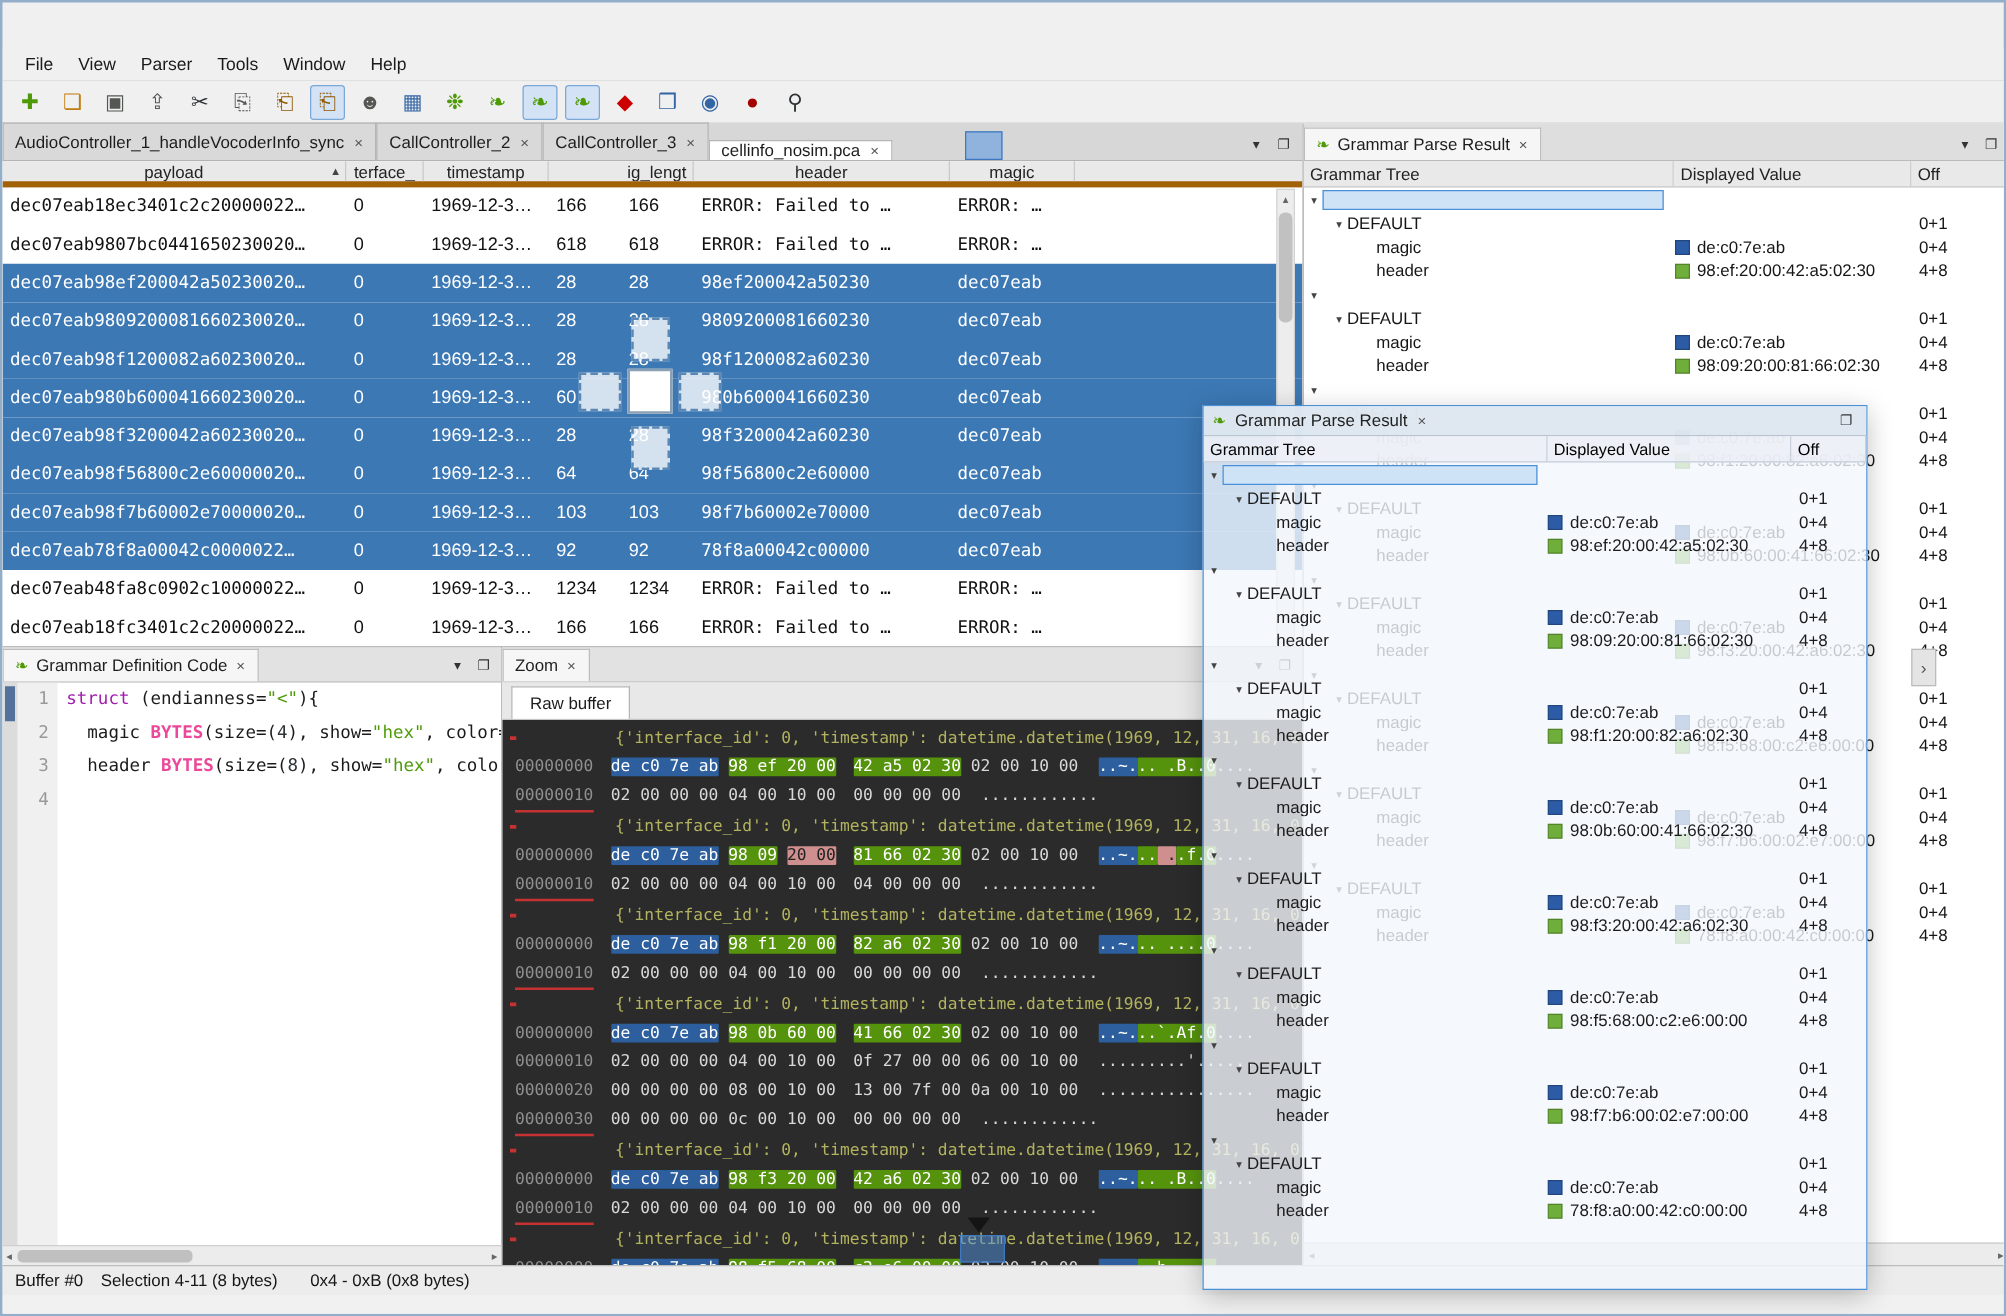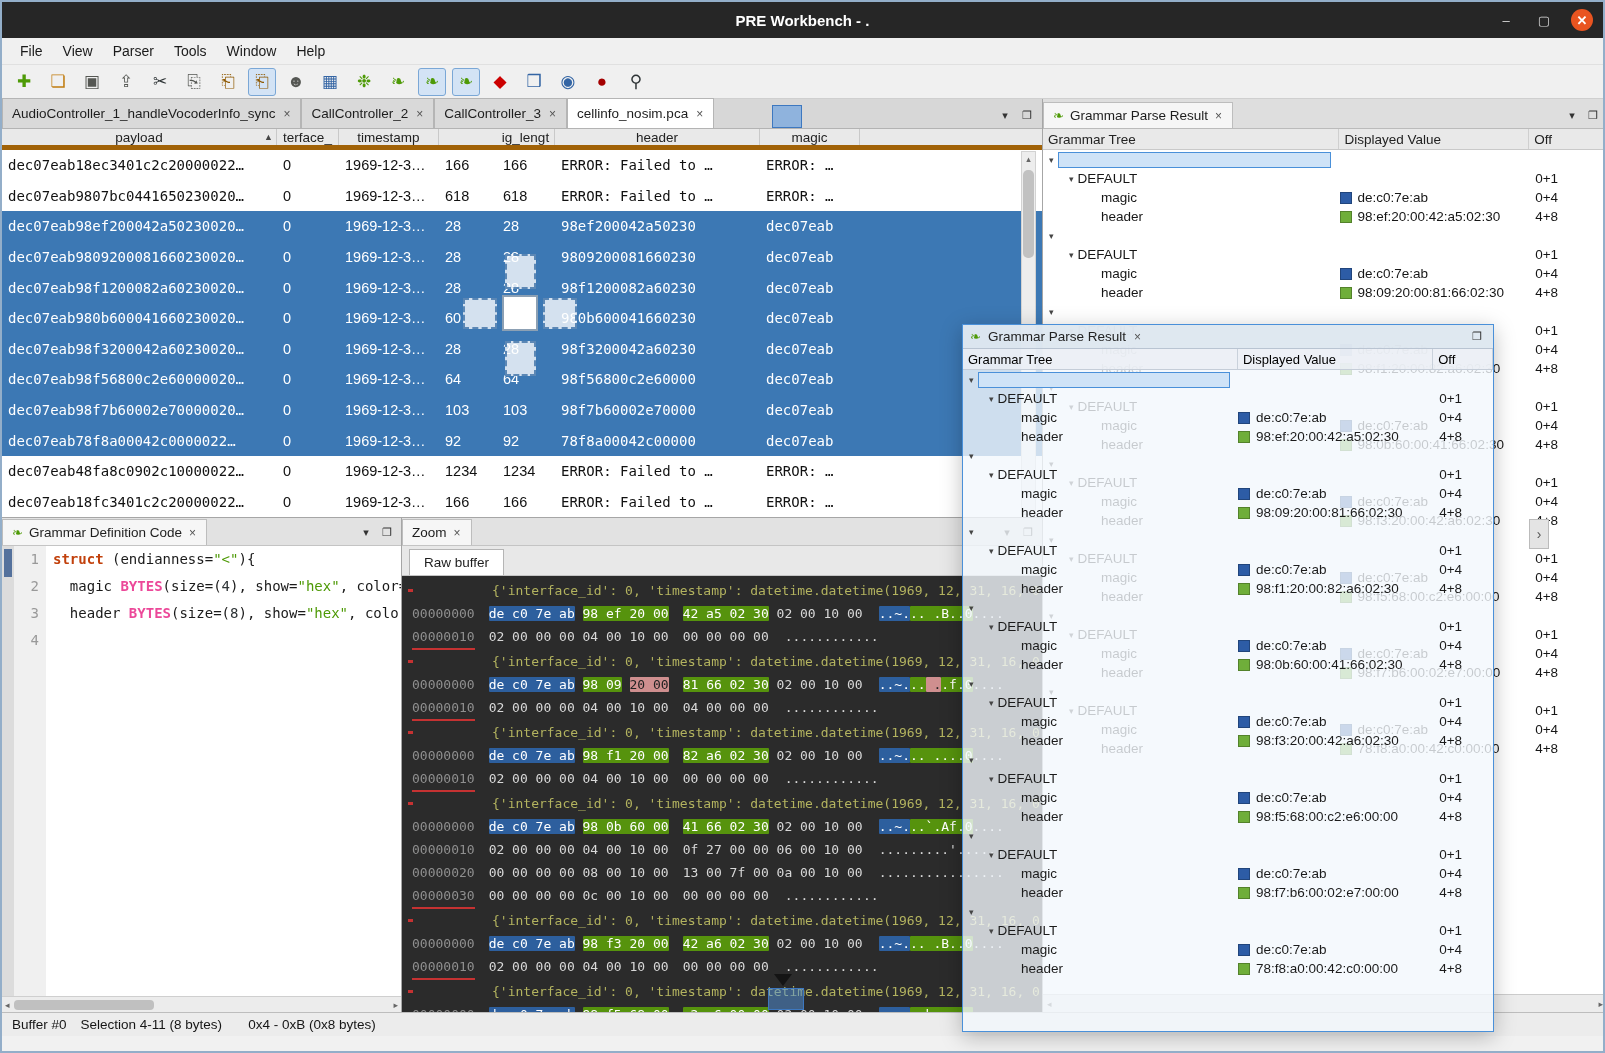--- a/index.html
+++ b/index.html
@@ -16,21 +16,21 @@
   
   .menubar{position:absolute;top:36px;left:0;width:100%;height:27px;background:#f0f0f0;border-bottom:1px solid #e0e0e0;display:flex;align-items:center;padding-left:8px;font-size:14px;color:#1a1a1a}
   .menu-item{padding:3px 10px}
   .toolbar{position:absolute;top:63px;left:0;width:100%;height:34px;background:#f0f0f0;border-bottom:1px solid #cfcfcf;display:flex;align-items:center;padding-left:8px;gap:6px}
   .tool-btn{width:28px;height:28px;display:flex;align-items:center;justify-content:center;font-size:17px;border:1px solid transparent;border-radius:3px}
   .tool-btn.selected{background:#d3e3f5;border-color:#7aa7d6}
 
   
   .tabbar{position:absolute;top:97px;left:0;width:1040px;height:30px;background:#d7d7d7;border-bottom:1px solid #b3b3b3;display:flex;align-items:flex-end}
   .tab{height:30px;display:flex;align-items:center;gap:7px;padding:0 9px;background:#d9d9d9;border:1px solid #b5b5b5;border-bottom:none;font-size:13.5px;color:#1d1d1d;white-space:nowrap}
-  .tab.active{background:#ffffff;height:30px}
+  .tab.active{background:#ffffff;height:16px}
   .tab-close{color:#555;font-size:12px;padding:0 1px}
   .tab-corner{margin-left:auto;display:flex;gap:4px;padding:0 6px 4px 0}
   .corner-btn{width:18px;height:18px;display:flex;align-items:center;justify-content:center;font-size:11px;color:#333;border:1px solid transparent}
 
   
   .table-panel{position:absolute;top:127px;left:0;width:1040px;height:388px;background:#fff}
   .thead{display:flex;height:21px;background:#e9e9e9;border-bottom:5px solid #a16207;font-size:13.5px;color:#222}
   .th{display:flex;align-items:center;justify-content:center;border-right:1px solid #c9c9c9;position:relative;overflow:hidden}
   .sortarrow{position:absolute;right:3px;font-size:9px;color:#444}
   .tbody{height:calc(100% - 21px);overflow:hidden}
@@ -46,21 +46,21 @@
   .panel-head{height:28px;background:#e2e2e2;display:flex;align-items:flex-end;border-bottom:1px solid #c4c4c4}
   .panel-tab{display:flex;align-items:center;gap:6px;background:#f6f6f6;border:1px solid #bdbdbd;border-bottom:none;height:26px;padding:0 9px;font-size:13.5px;color:#1d1d1d;white-space:nowrap}
   .panel-icon{font-size:13px}
   .panel-corner{margin-left:auto;display:flex;gap:3px;padding:0 5px 4px 0}
   .code-panel{position:absolute;left:0;top:515px;width:400px;height:495px;background:#fff;border-top:1px solid #a6a6a6;border-right:1px solid #a6a6a6}
   .code-body{position:absolute;top:28px;left:0;right:0;bottom:16px;display:flex;font-family:"DejaVu Sans Mono",monospace;font-size:14px;line-height:27px;overflow:hidden}
   .code-margin{width:12px;background:#dcdcdc;position:relative}
   .code-margin-thumb{position:absolute;top:3px;left:2px;width:8px;height:28px;background:#54719c}
   .gutter{width:32px;background:#f0f0f0;color:#999;text-align:right;padding-right:7px}
   .codelines{flex:1;padding-left:7px;overflow:hidden;white-space:pre;color:#1a1a1a}
-  .tok-kw{color:#c2410c;font-weight:bold}
+  .tok-kw{color:#a21caf;font-weight:normal}
   .tok-str{color:#4e9a06}
   .tok-type{font-weight:bold;color:#ec4899}
   .tok-num{color:#2e3436}
   .code-hscroll{position:absolute;bottom:0;left:0;right:0;height:16px;background:#ececec;border-top:1px solid #cfcfcf;display:flex;align-items:center;justify-content:space-between;padding:0 3px;font-size:9px;color:#666}
   .h-thumb{height:10px;background:#c0c0c0;border-radius:4px;flex:0 0 140px;margin:0 4px}
   .h-track{flex:1}
 
   
   .zoom-panel{position:absolute;left:400px;top:515px;width:640px;height:495px;background:#fff;border-top:1px solid #a6a6a6}
   .zoom-tabs{height:30px;background:#e8e8e8;border-bottom:1px solid #c4c4c4;display:flex;align-items:flex-end;padding-left:7px}
@@ -119,28 +119,20 @@
   .statusbar{position:absolute;left:0;top:1010px;width:100%;height:24px;background:#ececec;border-top:1px solid #bdbdbd;display:flex;align-items:center;padding-left:10px;font-size:13.5px;color:#161616}
   .status-sep{width:26px}
   .status-gap{width:14px}
   .bottom-strip{position:absolute;left:0;top:1034px;width:100%;height:17px;background:#f1f1f1}
 </style>
 </head>
 <body>
 
 <div id="app">
 
-  <div class="titlebar">
-    <div class="tb-title">PRE Workbench - .</div>
-    <div class="tb-controls">
-      <div class="tb-btn">–</div>
-      <div class="tb-btn">▢</div>
-      <div class="tb-btn tb-close">✕</div>
-    </div>
-  </div>
 
   <div class="menubar" id="menubar">
       <div class="menu-item">File</div>
       <div class="menu-item">View</div>
       <div class="menu-item">Parser</div>
       <div class="menu-item">Tools</div>
       <div class="menu-item">Window</div>
       <div class="menu-item">Help</div>
     </div>
 

